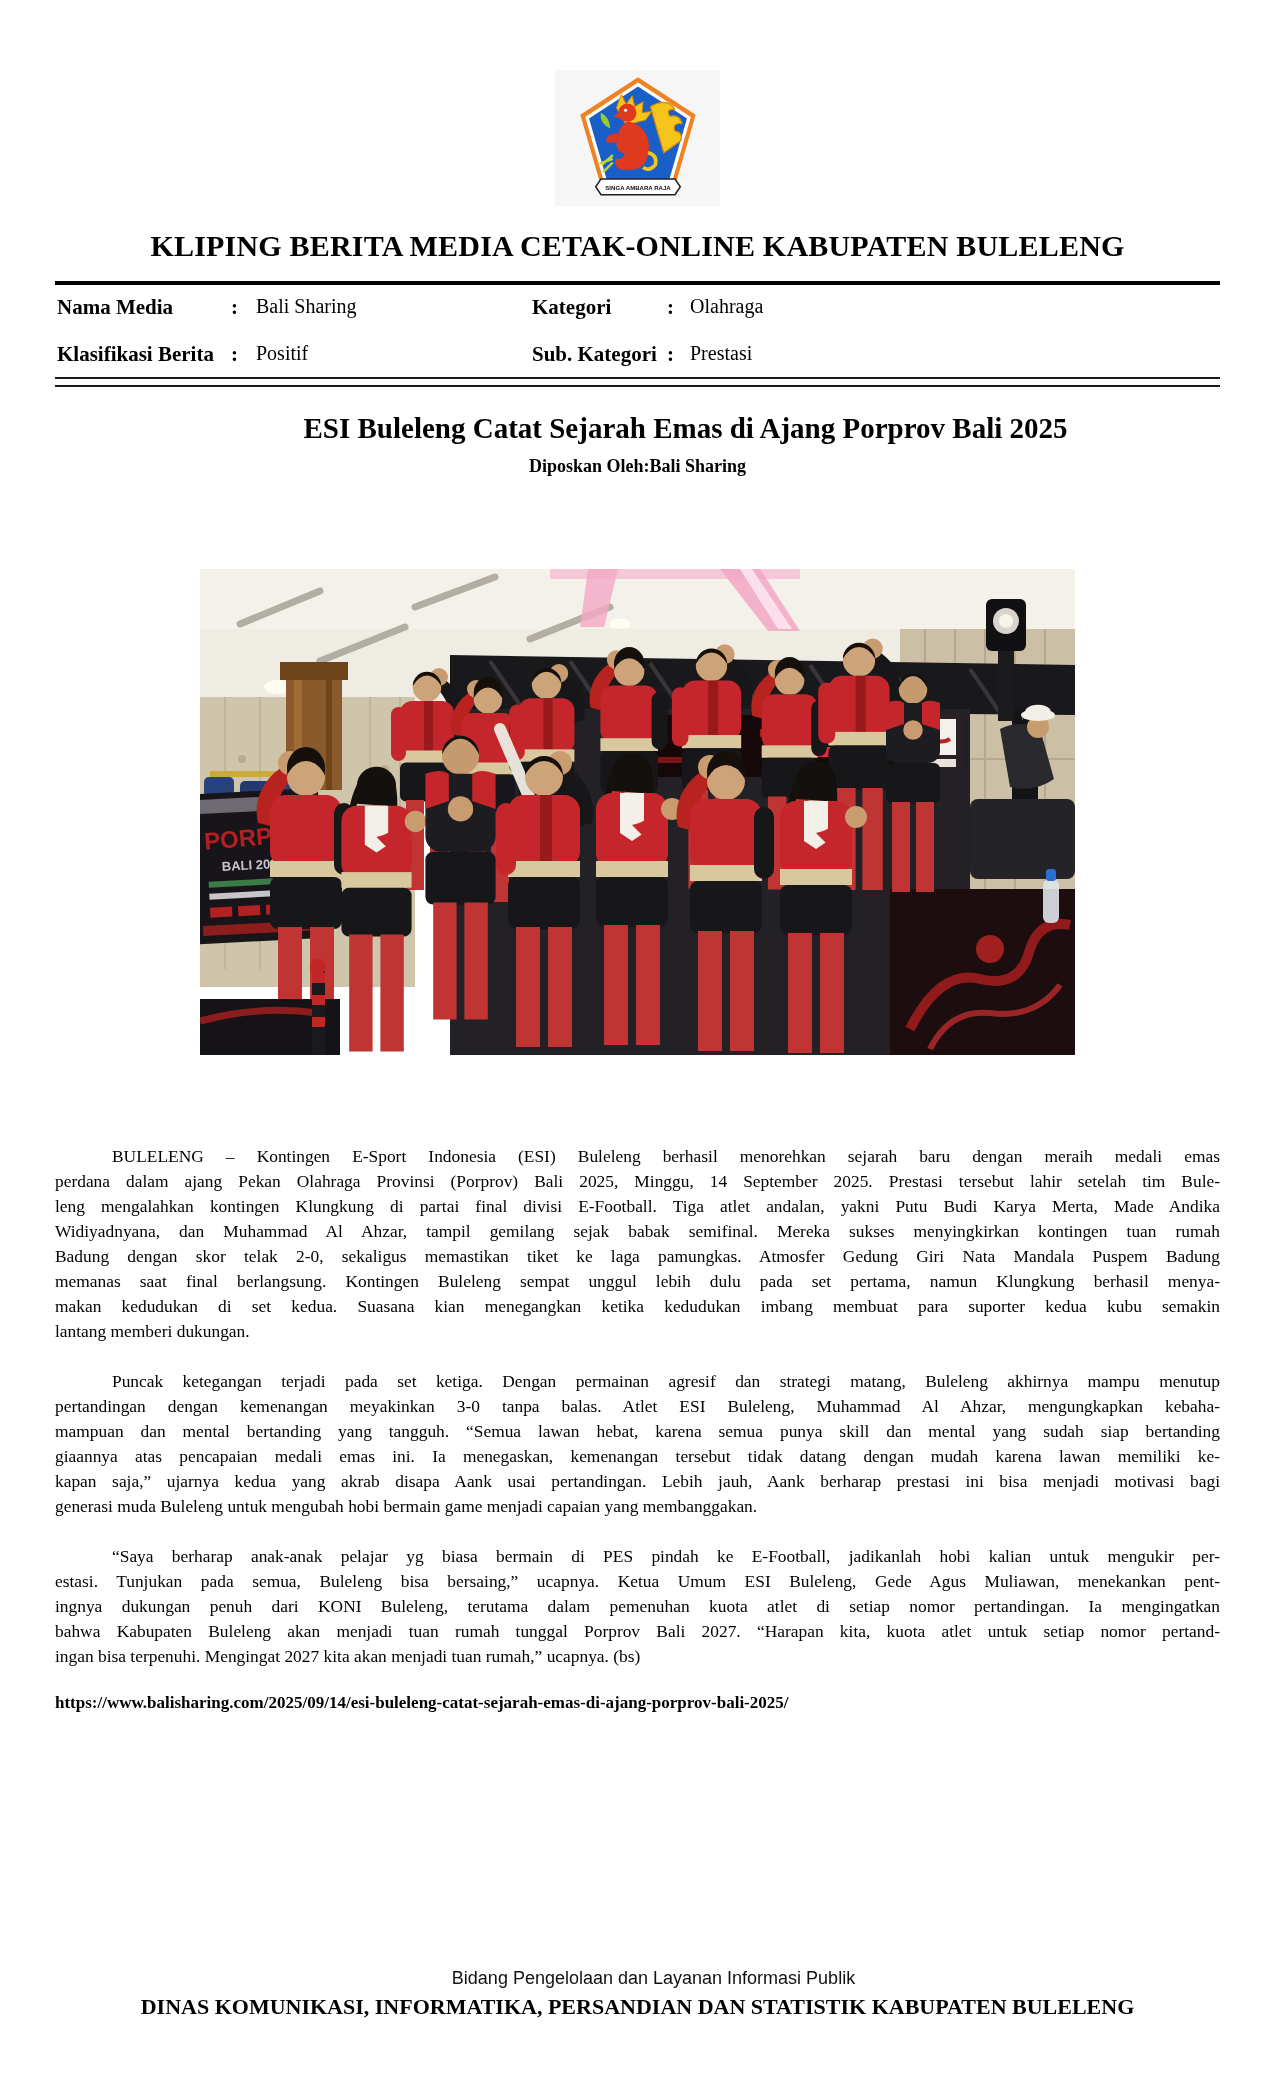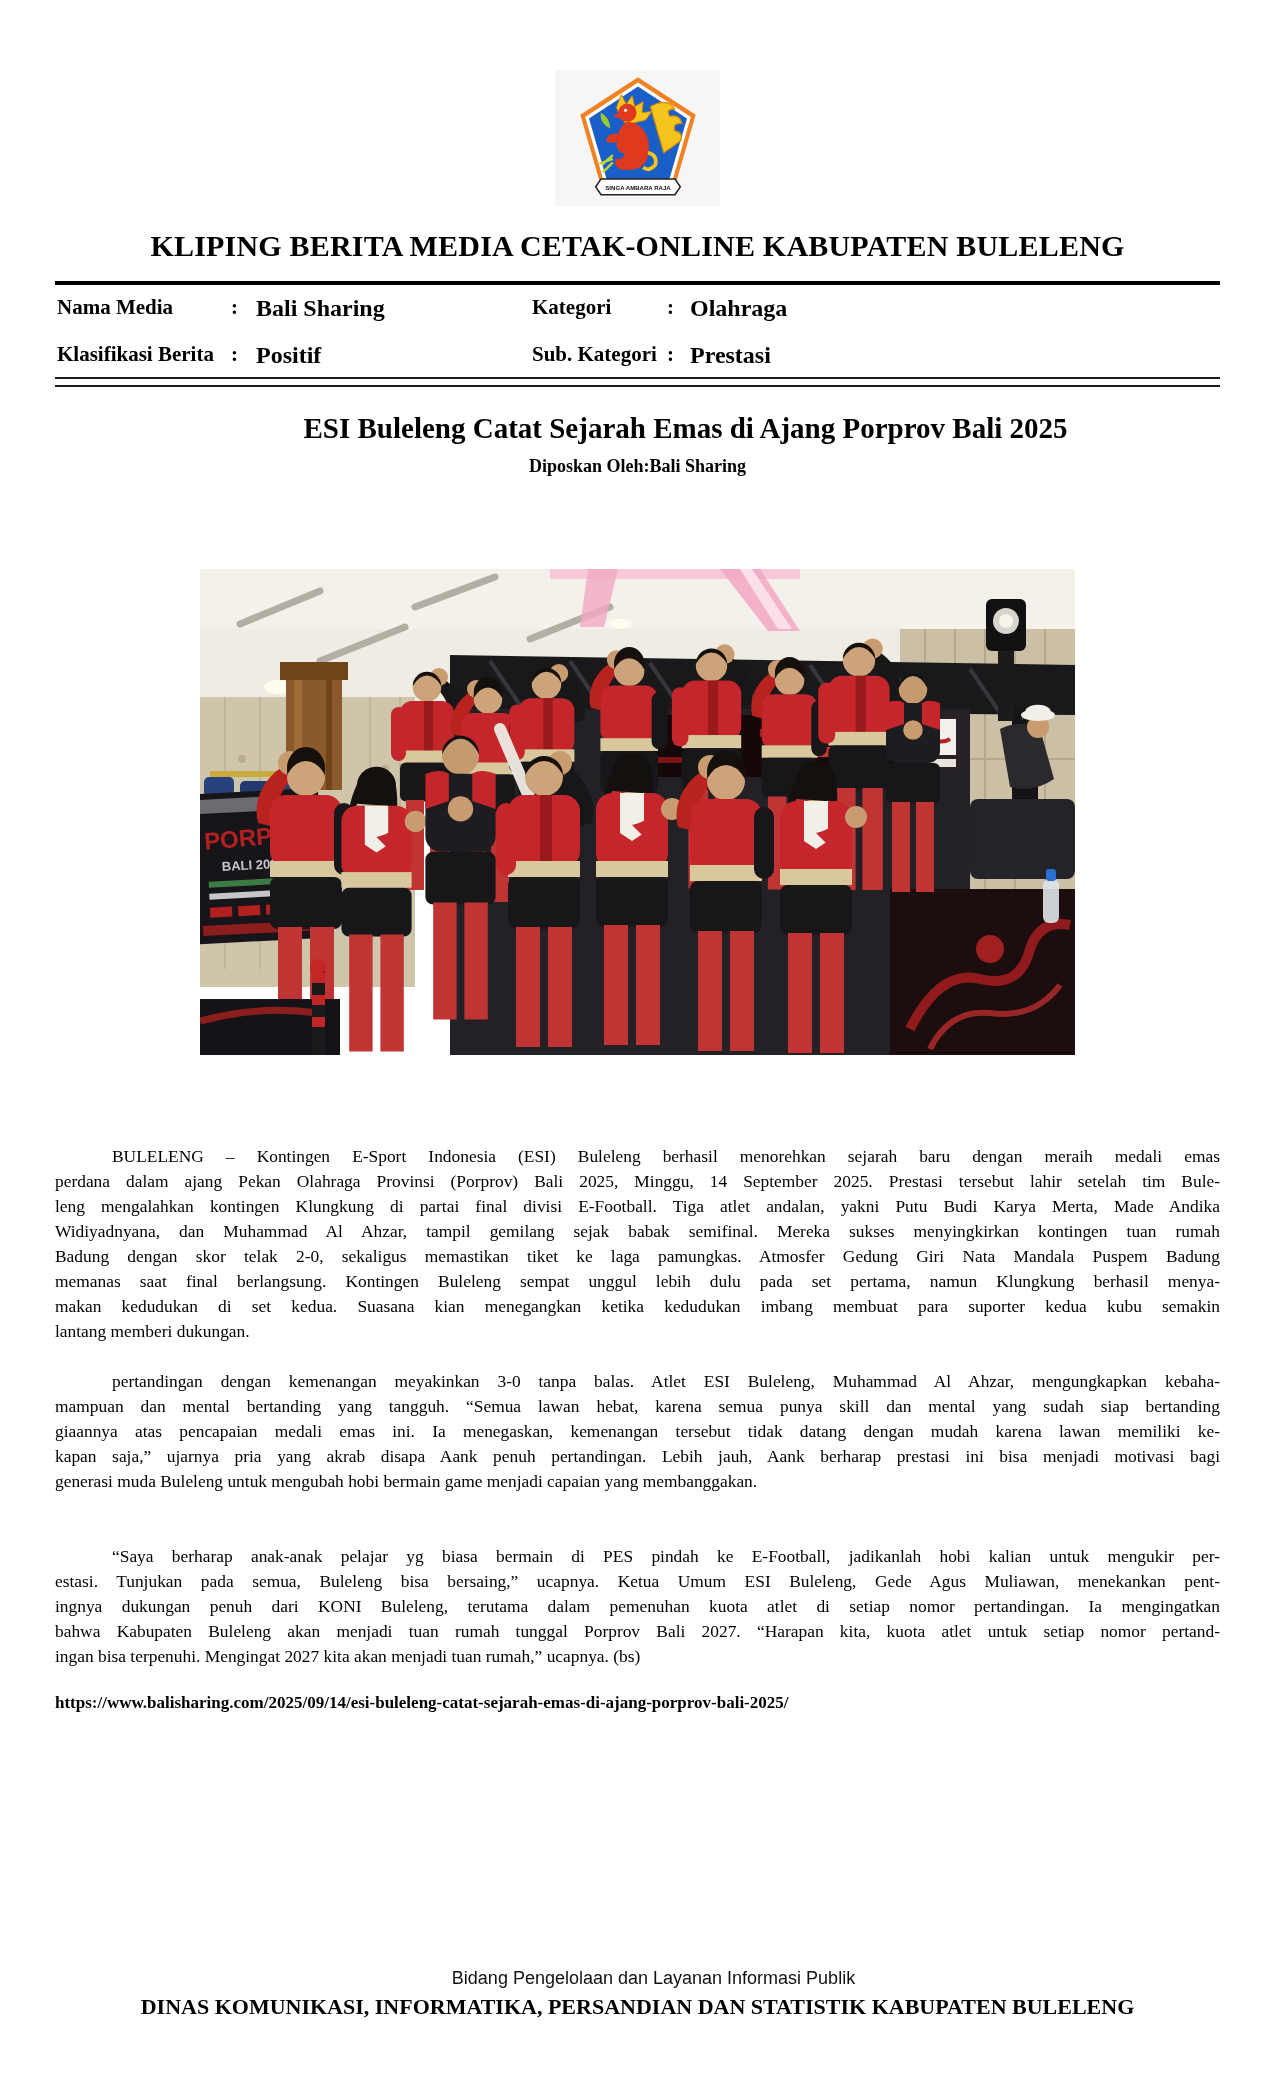--- a/index.html
+++ b/index.html
@@ -9,21 +9,21 @@
   .logo-box{position:absolute;top:57px;left:555px;width:165px;height:136px;background:#f6f6f6;
             display:flex;align-items:center;justify-content:center;}
   .logo-box svg{width:148px;height:132px;}
   .hdr-title{position:absolute;top:216px;left:0;width:100%;text-align:center;
              font-size:30px;font-weight:bold;letter-spacing:.2px;}
   .rule-thick{position:absolute;top:268px;left:55px;width:1165px;height:4px;background:#000;}
   
   .meta-row{position:absolute;left:55px;width:1165px;height:30px;font-size:21px;}
   .meta-row .lbl{position:absolute;font-weight:bold;}
   .meta-row .col{position:absolute;font-weight:bold;}
-  .meta-row .val{position:absolute;font-weight:bold;font-size:24px;text-align:center;}
+  .meta-row .val{position:absolute;font-weight:normal;font-size:20px;text-align:center;}
   .mr1{top:282px;} .mr2{top:329px;}
   .l-lbl{left:2px;} .l-col{left:176px;} .l-val{left:201px;}
   .r-lbl{left:477px;} .r-col{left:612px;} .r-val{left:635px;}
   .rule-double{position:absolute;top:364px;left:55px;width:1165px;height:6px;
                border-top:2px solid #1a1a1a;border-bottom:2px solid #1a1a1a;}
   
   .art-title{position:absolute;top:399px;left:0;width:100%;text-align:center;
              font-size:29px;font-weight:bold;padding-left:48px;}
   .art-byline{position:absolute;top:443px;left:0;width:100%;text-align:center;
               font-size:18px;font-weight:bold;}
@@ -332,24 +332,25 @@
       <div class="tline">BULELENG – Kontingen E-Sport Indonesia (ESI) Buleleng berhasil menorehkan sejarah baru dengan meraih medali emas</div>
       <div class="tline">perdana dalam ajang Pekan Olahraga Provinsi (Porprov) Bali 2025, Minggu, 14 September 2025. Prestasi tersebut lahir setelah tim Bule-</div>
       <div class="tline">leng mengalahkan kontingen Klungkung di partai final divisi E-Football. Tiga atlet andalan, yakni Putu Budi Karya Merta, Made Andika</div>
       <div class="tline">Widiyadnyana, dan Muhammad Al Ahzar, tampil gemilang sejak babak semifinal. Mereka sukses menyingkirkan kontingen tuan rumah</div>
       <div class="tline">Badung dengan skor telak 2-0, sekaligus memastikan tiket ke laga pamungkas. Atmosfer Gedung Giri Nata Mandala Puspem Badung</div>
       <div class="tline">memanas saat final berlangsung. Kontingen Buleleng sempat unggul lebih dulu pada set pertama, namun Klungkung berhasil menya-</div>
       <div class="tline">makan kedudukan di set kedua. Suasana kian menegangkan ketika kedudukan imbang membuat para suporter kedua kubu semakin</div>
       <div class="tline">lantang memberi dukungan.</div>
     </div>
   <div class="para p2">
+      <div class="tline">Puncak ketegangan terjadi pada set ketiga. Dengan permainan agresif dan strategi matang, Buleleng akhirnya mampu menutup</div>
       <div class="tline">pertandingan dengan kemenangan meyakinkan 3-0 tanpa balas. Atlet ESI Buleleng, Muhammad Al Ahzar, mengungkapkan kebaha-</div>
       <div class="tline">mampuan dan mental bertanding yang tangguh. “Semua lawan hebat, karena semua punya skill dan mental yang sudah siap bertanding</div>
       <div class="tline">giaannya atas pencapaian medali emas ini. Ia menegaskan, kemenangan tersebut tidak datang dengan mudah karena lawan memiliki ke-</div>
-      <div class="tline">kapan saja,” ujarnya pria yang akrab disapa Aank penuh pertandingan. Lebih jauh, Aank berharap prestasi ini bisa menjadi motivasi bagi</div>
+      <div class="tline">kapan saja,” ujarnya kedua yang akrab disapa Aank usai pertandingan. Lebih jauh, Aank berharap prestasi ini bisa menjadi motivasi bagi</div>
       <div class="tline">generasi muda Buleleng untuk mengubah hobi bermain game menjadi capaian yang membanggakan.</div>
     </div>
   <div class="para p3">
       <div class="tline">“Saya berharap anak-anak pelajar yg biasa bermain di PES pindah ke E-Football, jadikanlah hobi kalian untuk mengukir per-</div>
       <div class="tline">estasi. Tunjukan pada semua, Buleleng bisa bersaing,” ucapnya. Ketua Umum ESI Buleleng, Gede Agus Muliawan, menekankan pent-</div>
       <div class="tline">ingnya dukungan penuh dari KONI Buleleng, terutama dalam pemenuhan kuota atlet di setiap nomor pertandingan. Ia mengingatkan</div>
       <div class="tline">bahwa Kabupaten Buleleng akan menjadi tuan rumah tunggal Porprov Bali 2027. “Harapan kita, kuota atlet untuk setiap nomor pertand-</div>
       <div class="tline">ingan bisa terpenuhi. Mengingat 2027 kita akan menjadi tuan rumah,” ucapnya. (bs)</div>
     </div>
 

